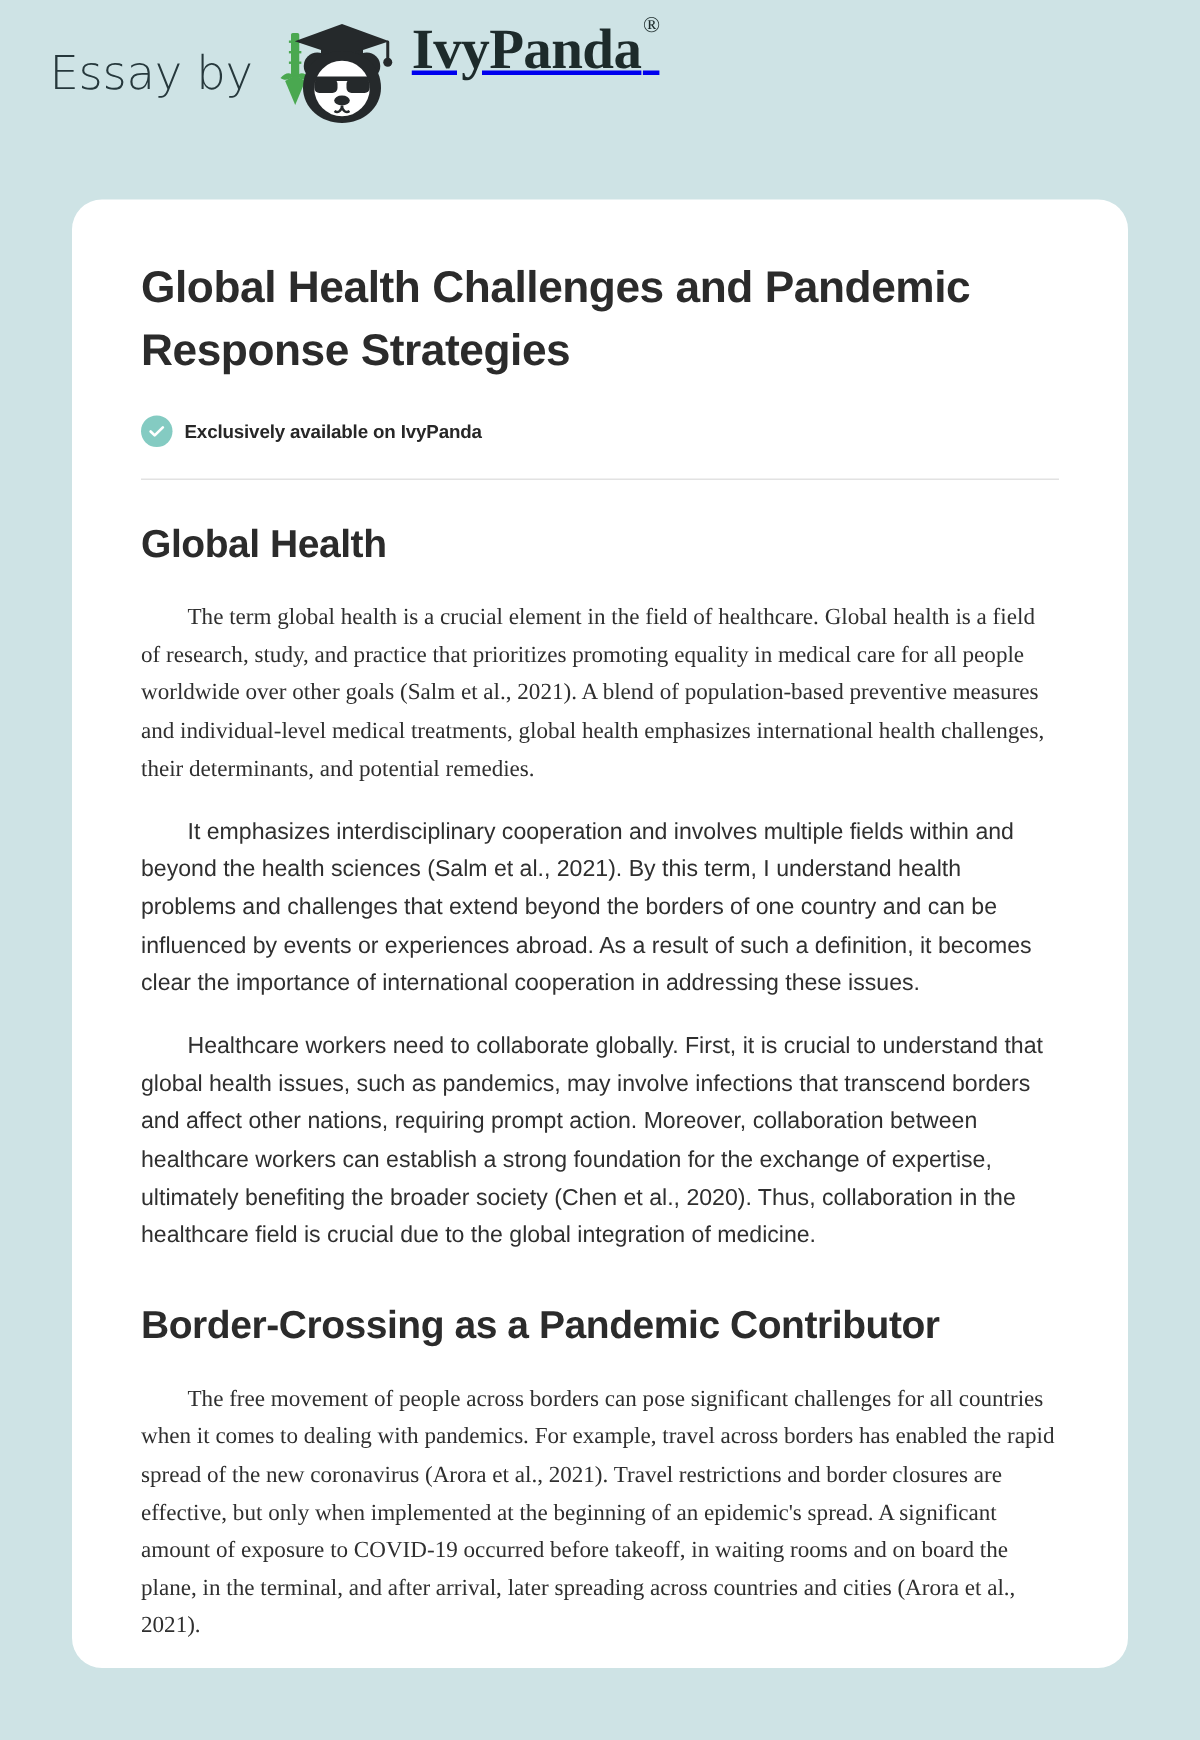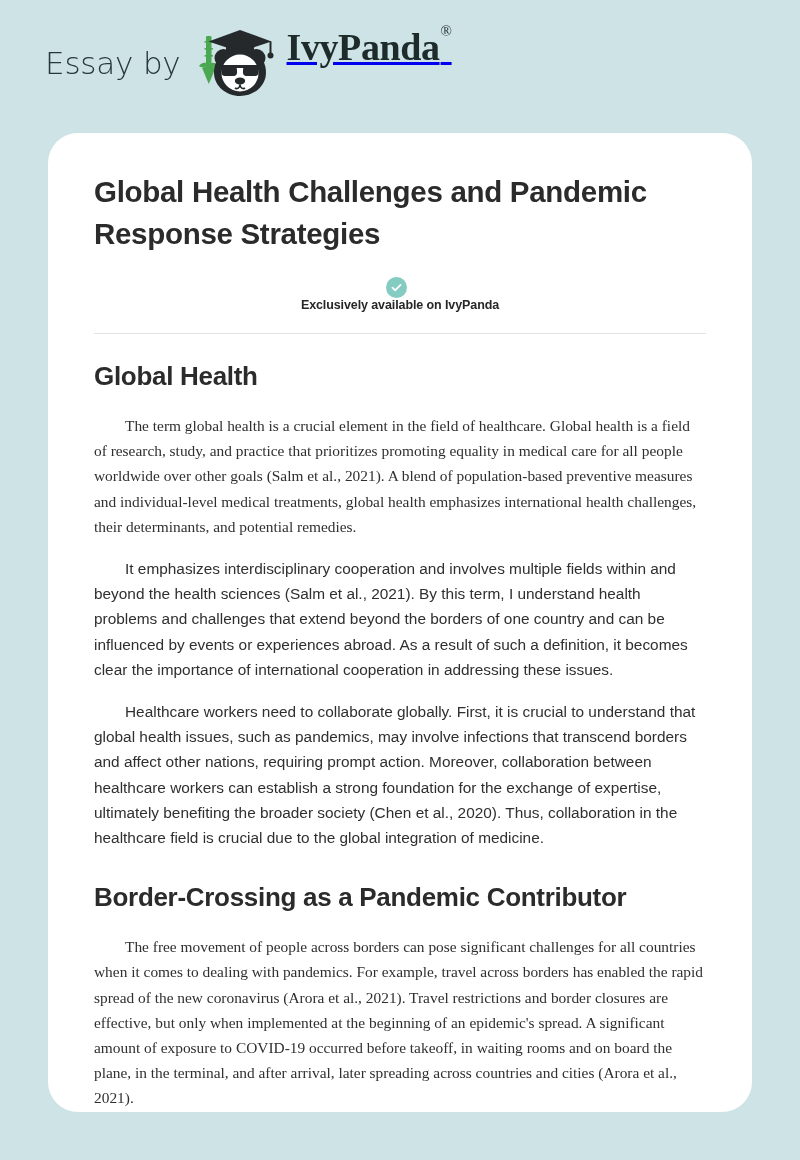--- a/index.html
+++ b/index.html
@@ -13,22 +13,21 @@
     background: #cee3e5;
     font-family: "Liberation Sans", sans-serif;
     overflow: hidden;
   }
 
   
   .brandbar {
     height: 98px;
     display: flex;
     align-items: center;
-    padding-left: 45px;
-    margin-top: 14px;
+    padding-left: 33px;
   }
   .brand-essay-by {
     font-family: "DejaVu Sans", sans-serif;
     font-size: 31px;
     font-weight: 300;
     color: #26383c;
     letter-spacing: -0.2px;
     line-height: 1;
     margin-right: 12px;
   }
@@ -62,41 +61,40 @@
   }
 
   
   .card {
     position: absolute;
     left: 48px;
     top: 133px;
     width: 704px;
     height: 979px;
     background: #ffffff;
-    border-radius: 30px;
+    border-radius: 20px;
     padding: 38px 46px 0 46px;
     overflow: hidden;
   }
 
   .doc-title {
     font-family: "Liberation Sans", sans-serif;
     font-size: 29.5px;
     font-weight: bold;
     color: #2b2b2b;
     line-height: 42px;
     letter-spacing: -0.3px;
     margin: 0 0 0 0;
     max-width: 650px;
   }
 
   .exclusive-row {
     display: flex;
     align-items: center;
     margin-top: 22px;
-    flex-direction: column;
   }
   .check-badge {
     width: 21px;
     height: 21px;
     border-radius: 50%;
     background: #84cbc2;
     display: flex;
     align-items: center;
     justify-content: center;
     flex: 0 0 auto;

